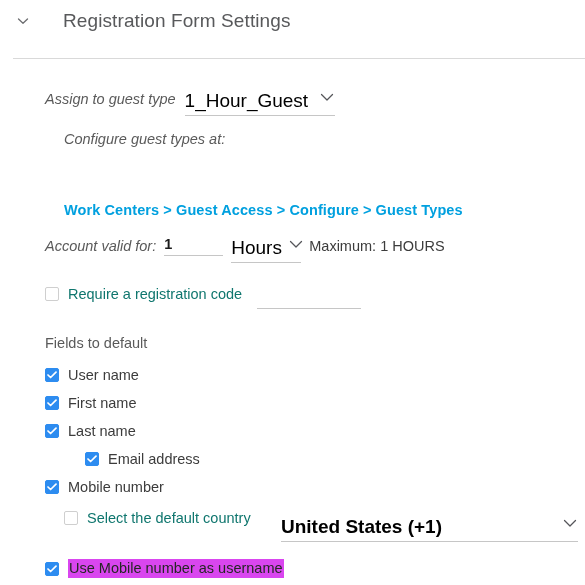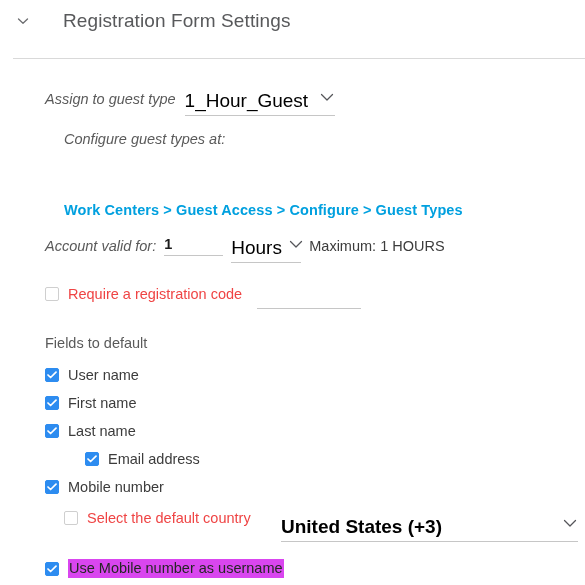--- a/index.html
+++ b/index.html
@@ -149,21 +149,21 @@
   }
   .cbox.on {
     border: 1px solid #2d8cf0;
     background: #2d8cf0;
   }
   .cbox svg { display: block; }
   .cb-label {
     font-size: 14.5px;
     color: #3c3c3c;
   }
-  .cb-label.muted { color: #ef4444; }
+  .cb-label.muted { color: #0f766e; }
   .cb-label.selected-hl {
     background: #d946ef;
     color: #262626;
     padding: 1px 1px 2px 1px;
   }
 
   .group-label {
     position: absolute;
     color: #5a5a5a;
     font-size: 14.5px;
@@ -275,21 +275,21 @@
       </svg>
     </span>
     <span class="cb-label">Mobile number</span>
   </div>
 
   <div class="cb-row" style="left:64px; top:452px;">
     <span class="cbox off"></span>
     <span class="cb-label muted">Select the default country</span>
   </div>
   <span class="uline-select" style="position:absolute; left:281px; top:450px; width:297px;">
-    <span class="sel-value" style="font-weight:bold;">United States (+3)</span>
+    <span class="sel-value" style="font-weight:bold;">United States (+1)</span>
     <span class="caret">
       <svg width="14" height="9" viewBox="0 0 14 9" aria-hidden="true">
         <path d="M1.5 1.5 L7 7 L12.5 1.5" fill="none" stroke="#55565a" stroke-width="1.25" stroke-linecap="round" stroke-linejoin="round"></path>
       </svg>
     </span>
   </span>
 
   <div class="cb-row" style="left:45px; top:501px;">
     <span class="cbox on">
       <svg width="10" height="8" viewBox="0 0 10 8" aria-hidden="true">

